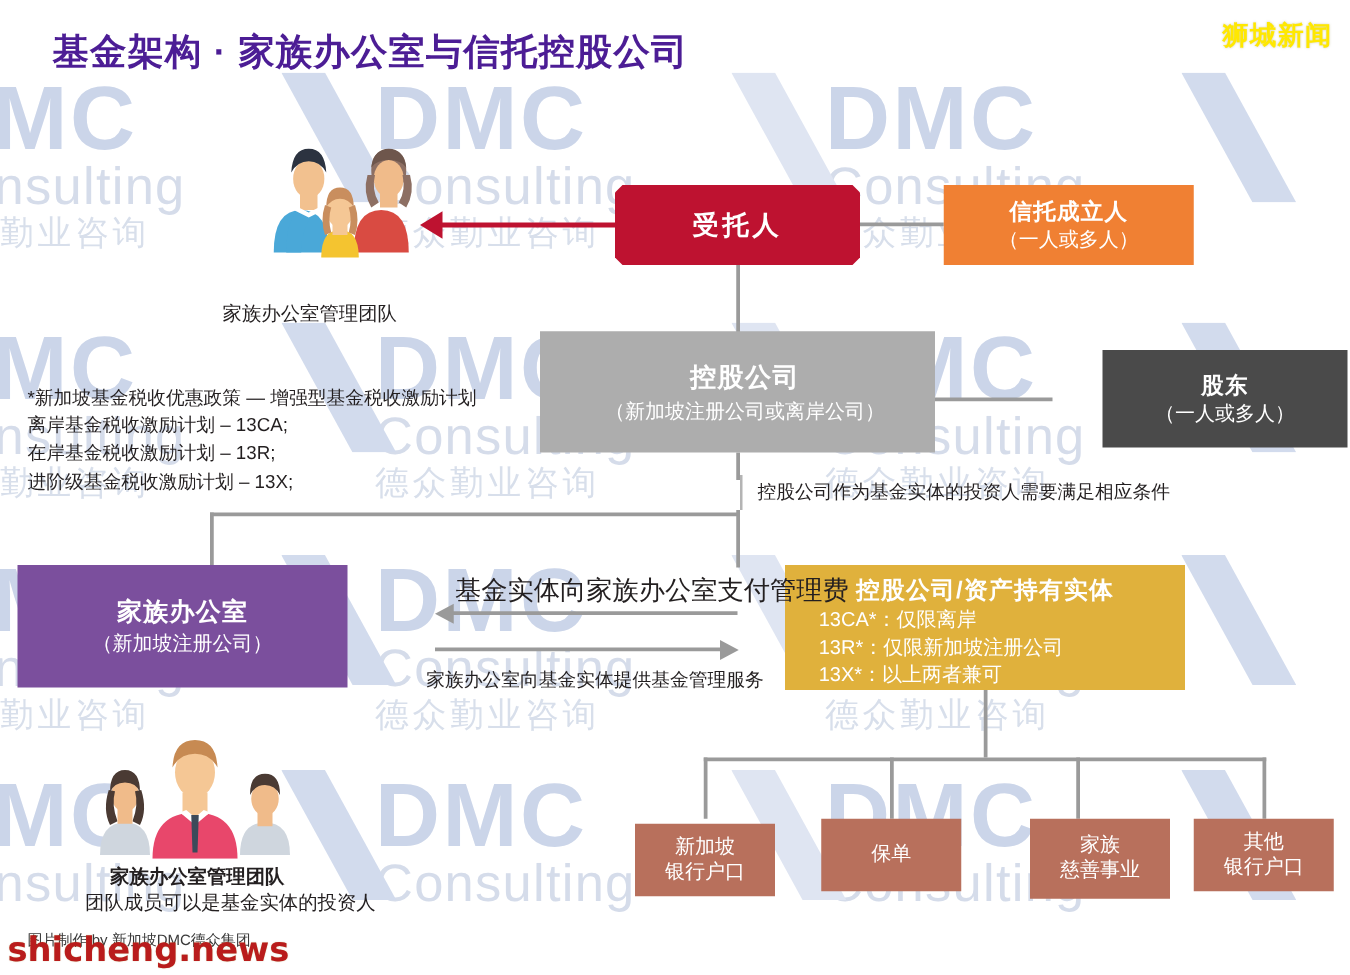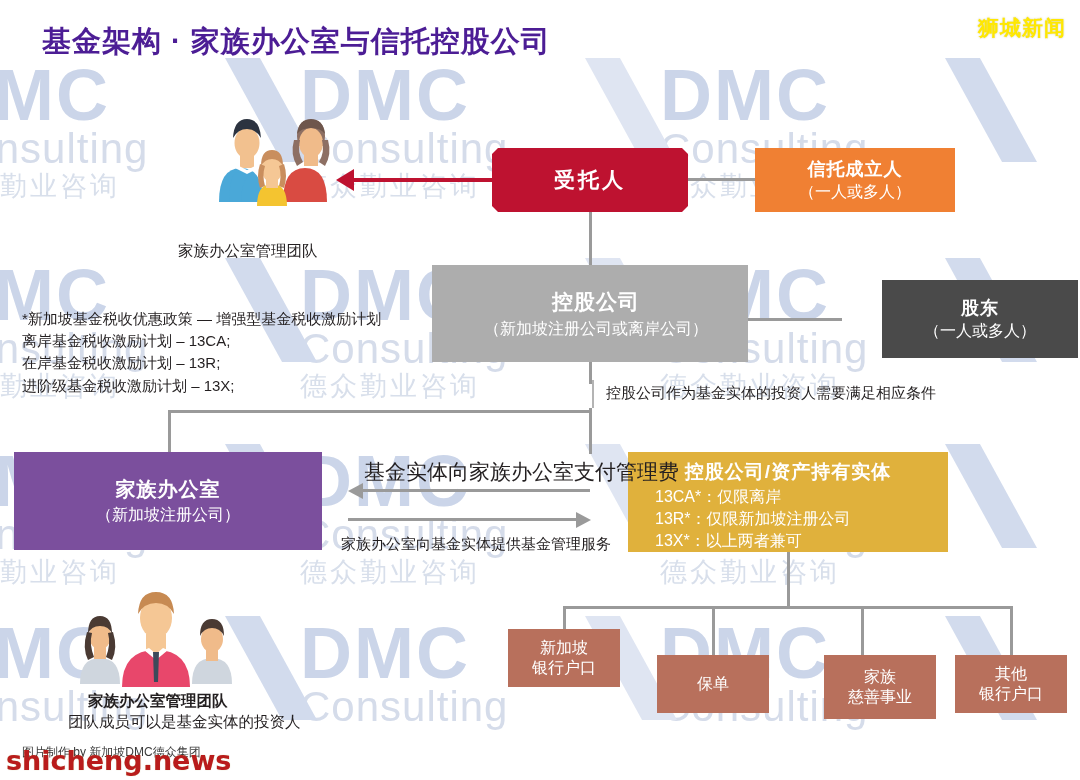--- a/index.html
+++ b/index.html
@@ -132,21 +132,21 @@
 
   #box-shareholder {
     left: 842px; top: 280px; width: 196px; height: 78px;
     background: #4a4a4a;
     margin-left: 40px;
   }
   #box-shareholder .t1 { font-size: 18px; letter-spacing: 1px; }
   #box-shareholder .t2 { font-size: 16px; margin-top: 1px; }
 
   #box-familyoffice {
-    left: 14px; top: 452px; width: 308px; height: 98px;
+    left: 14px; top: 452px; width: 264px; height: 98px;
     background: #7b4f9d;
   }
   #box-familyoffice .t1 { font-size: 20px; letter-spacing: 1px; }
   #box-familyoffice .t2 { font-size: 16px; margin-top: 2px; }
 
   #box-fundentity {
     left: 628px; top: 452px; width: 320px; height: 100px;
     background: #e0b13c;
     align-items: stretch;
     justify-content: flex-start;
@@ -415,21 +415,21 @@
     <div class="t2">（新加坡注册公司）</div>
   </div>
 
   <div class="box" id="box-fundentity">
     <div class="t1">控股公司/资产持有实体</div>
     <div class="li">13CA*：仅限离岸</div>
     <div class="li">13R*：仅限新加坡注册公司</div>
     <div class="li">13X*：以上两者兼可</div>
   </div>
 
-  <div class="leaf" style="left:508px; top:629px; width:112px; height:58px;align-items:center;">
+  <div class="leaf" style="left:508px; top:659px; width:112px; height:58px;align-items:center;">
     <div>
       <div>新加坡</div>
       <div>银行户口</div>
     </div>
   </div>
   <div class="leaf" style="left:657px; top:655px; width:112px; height:58px;">
     <div>
       <div>保单</div>
     </div>
   </div>

